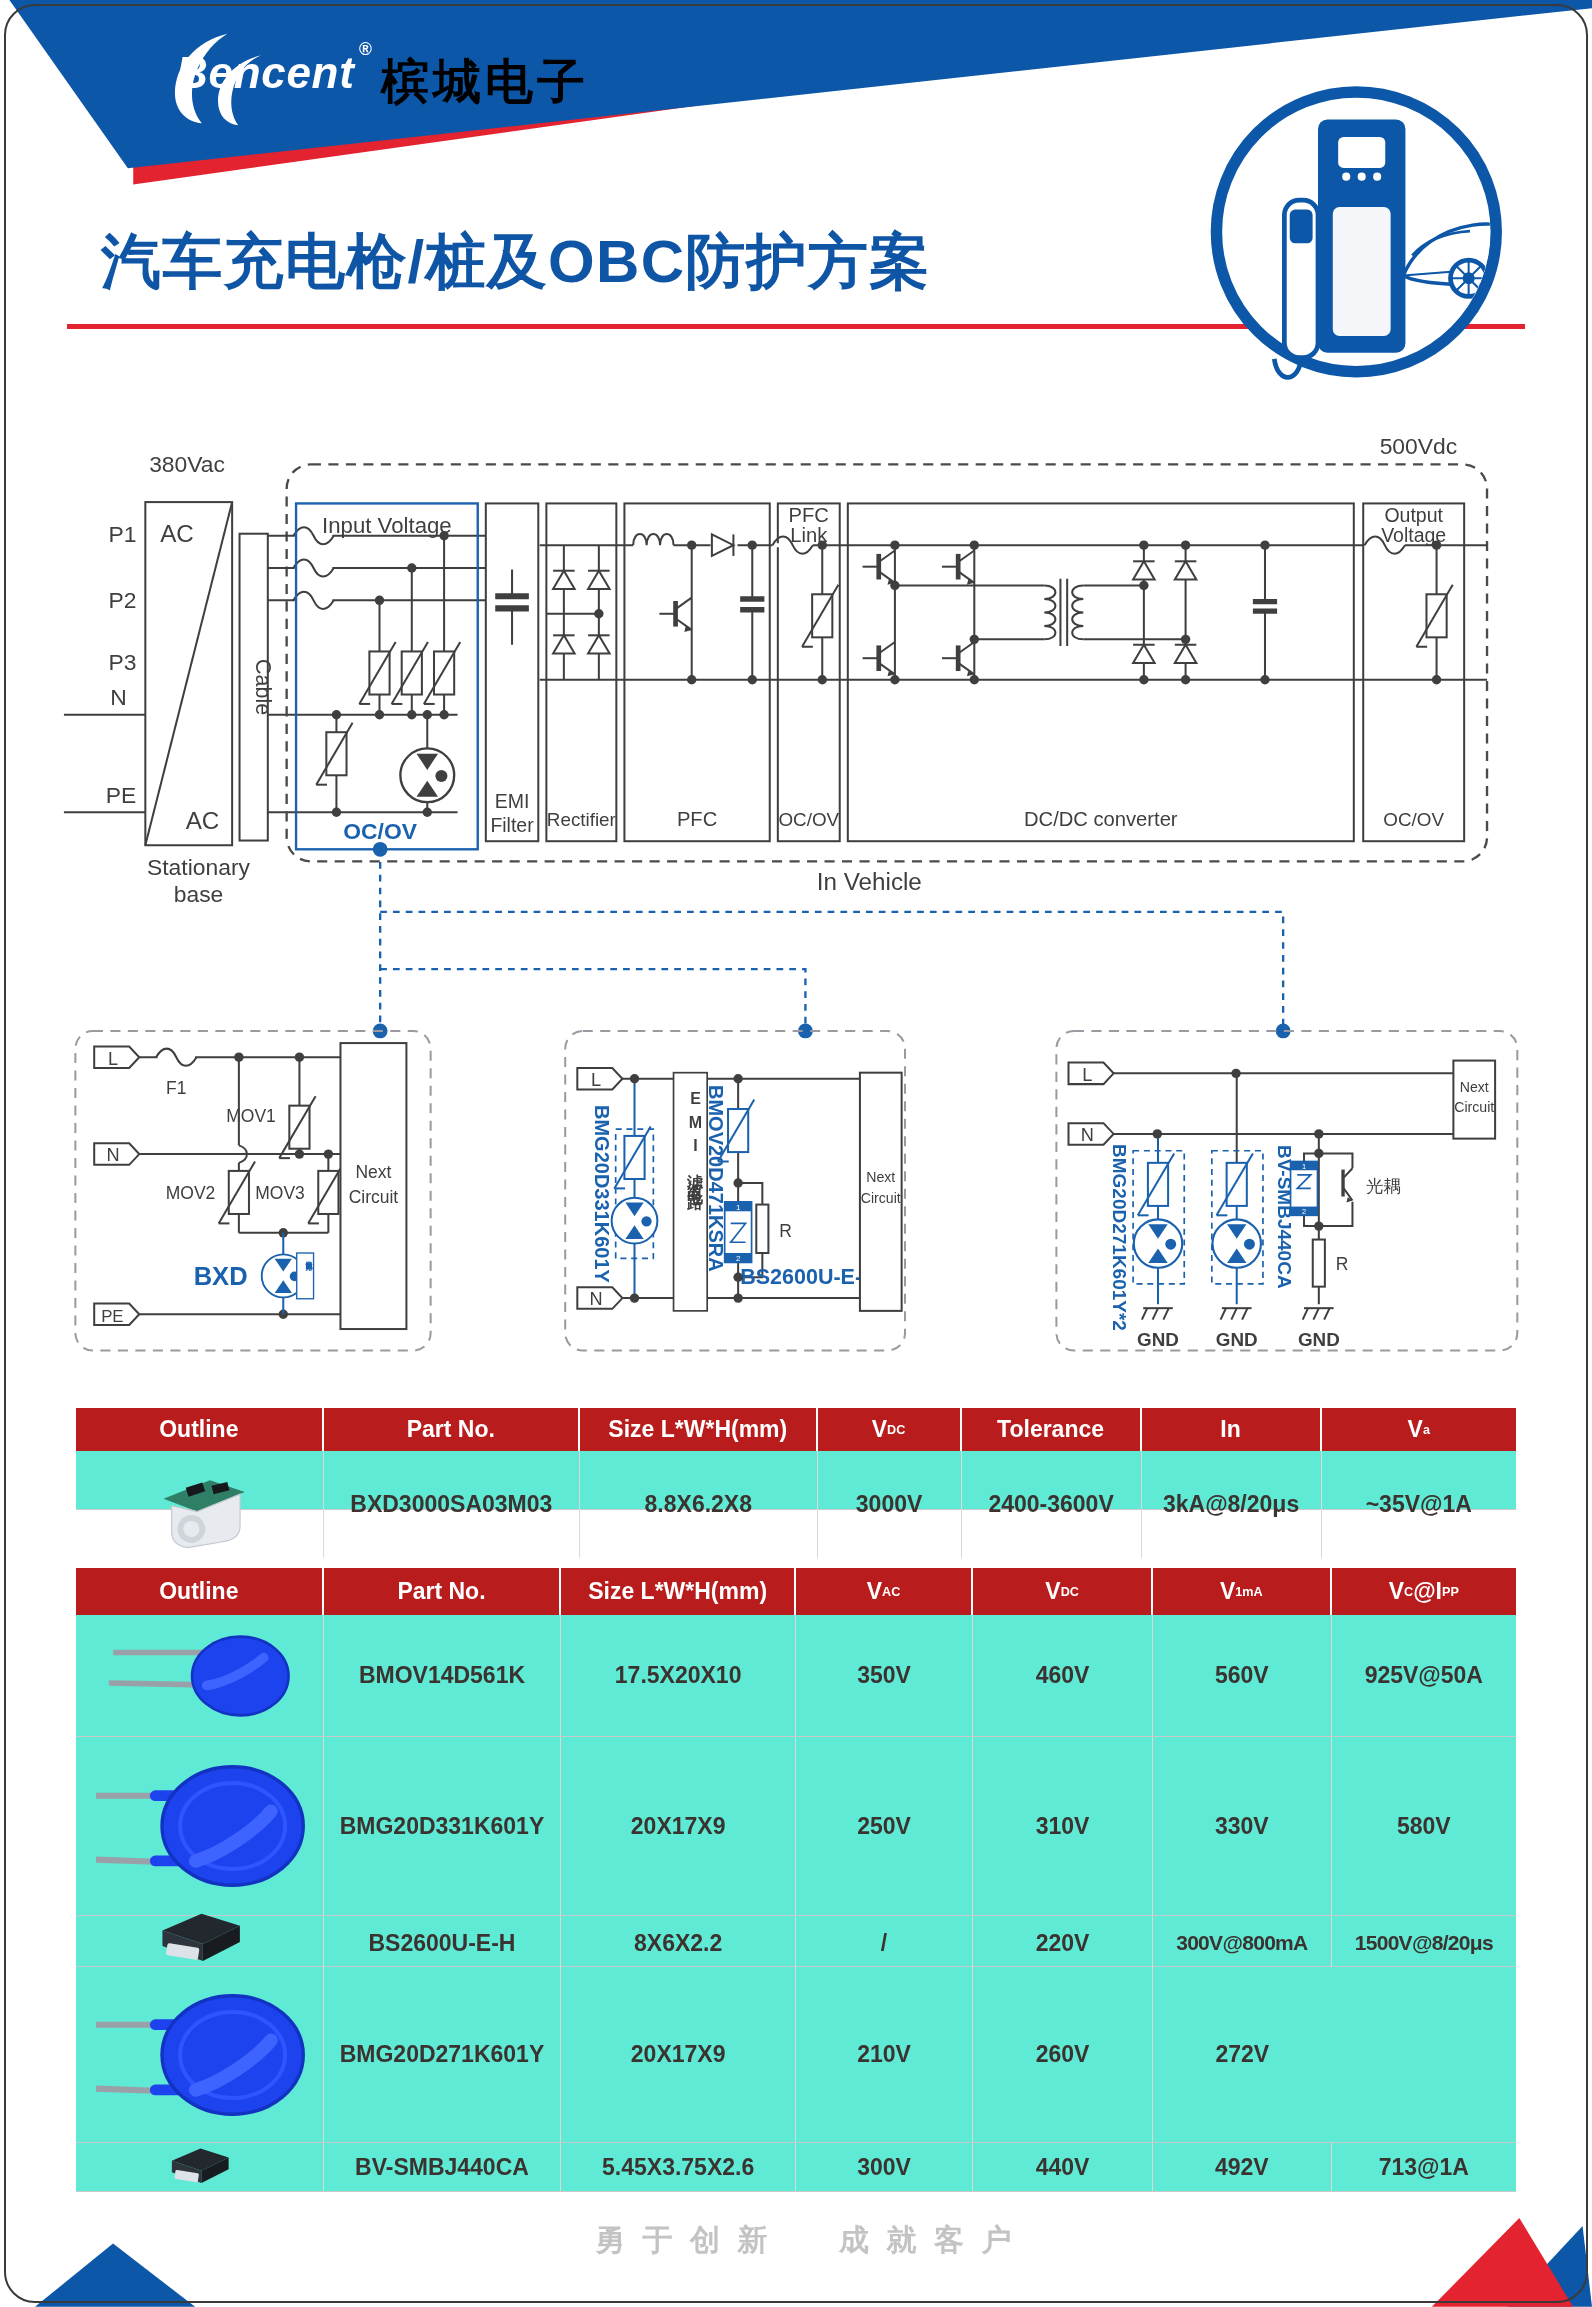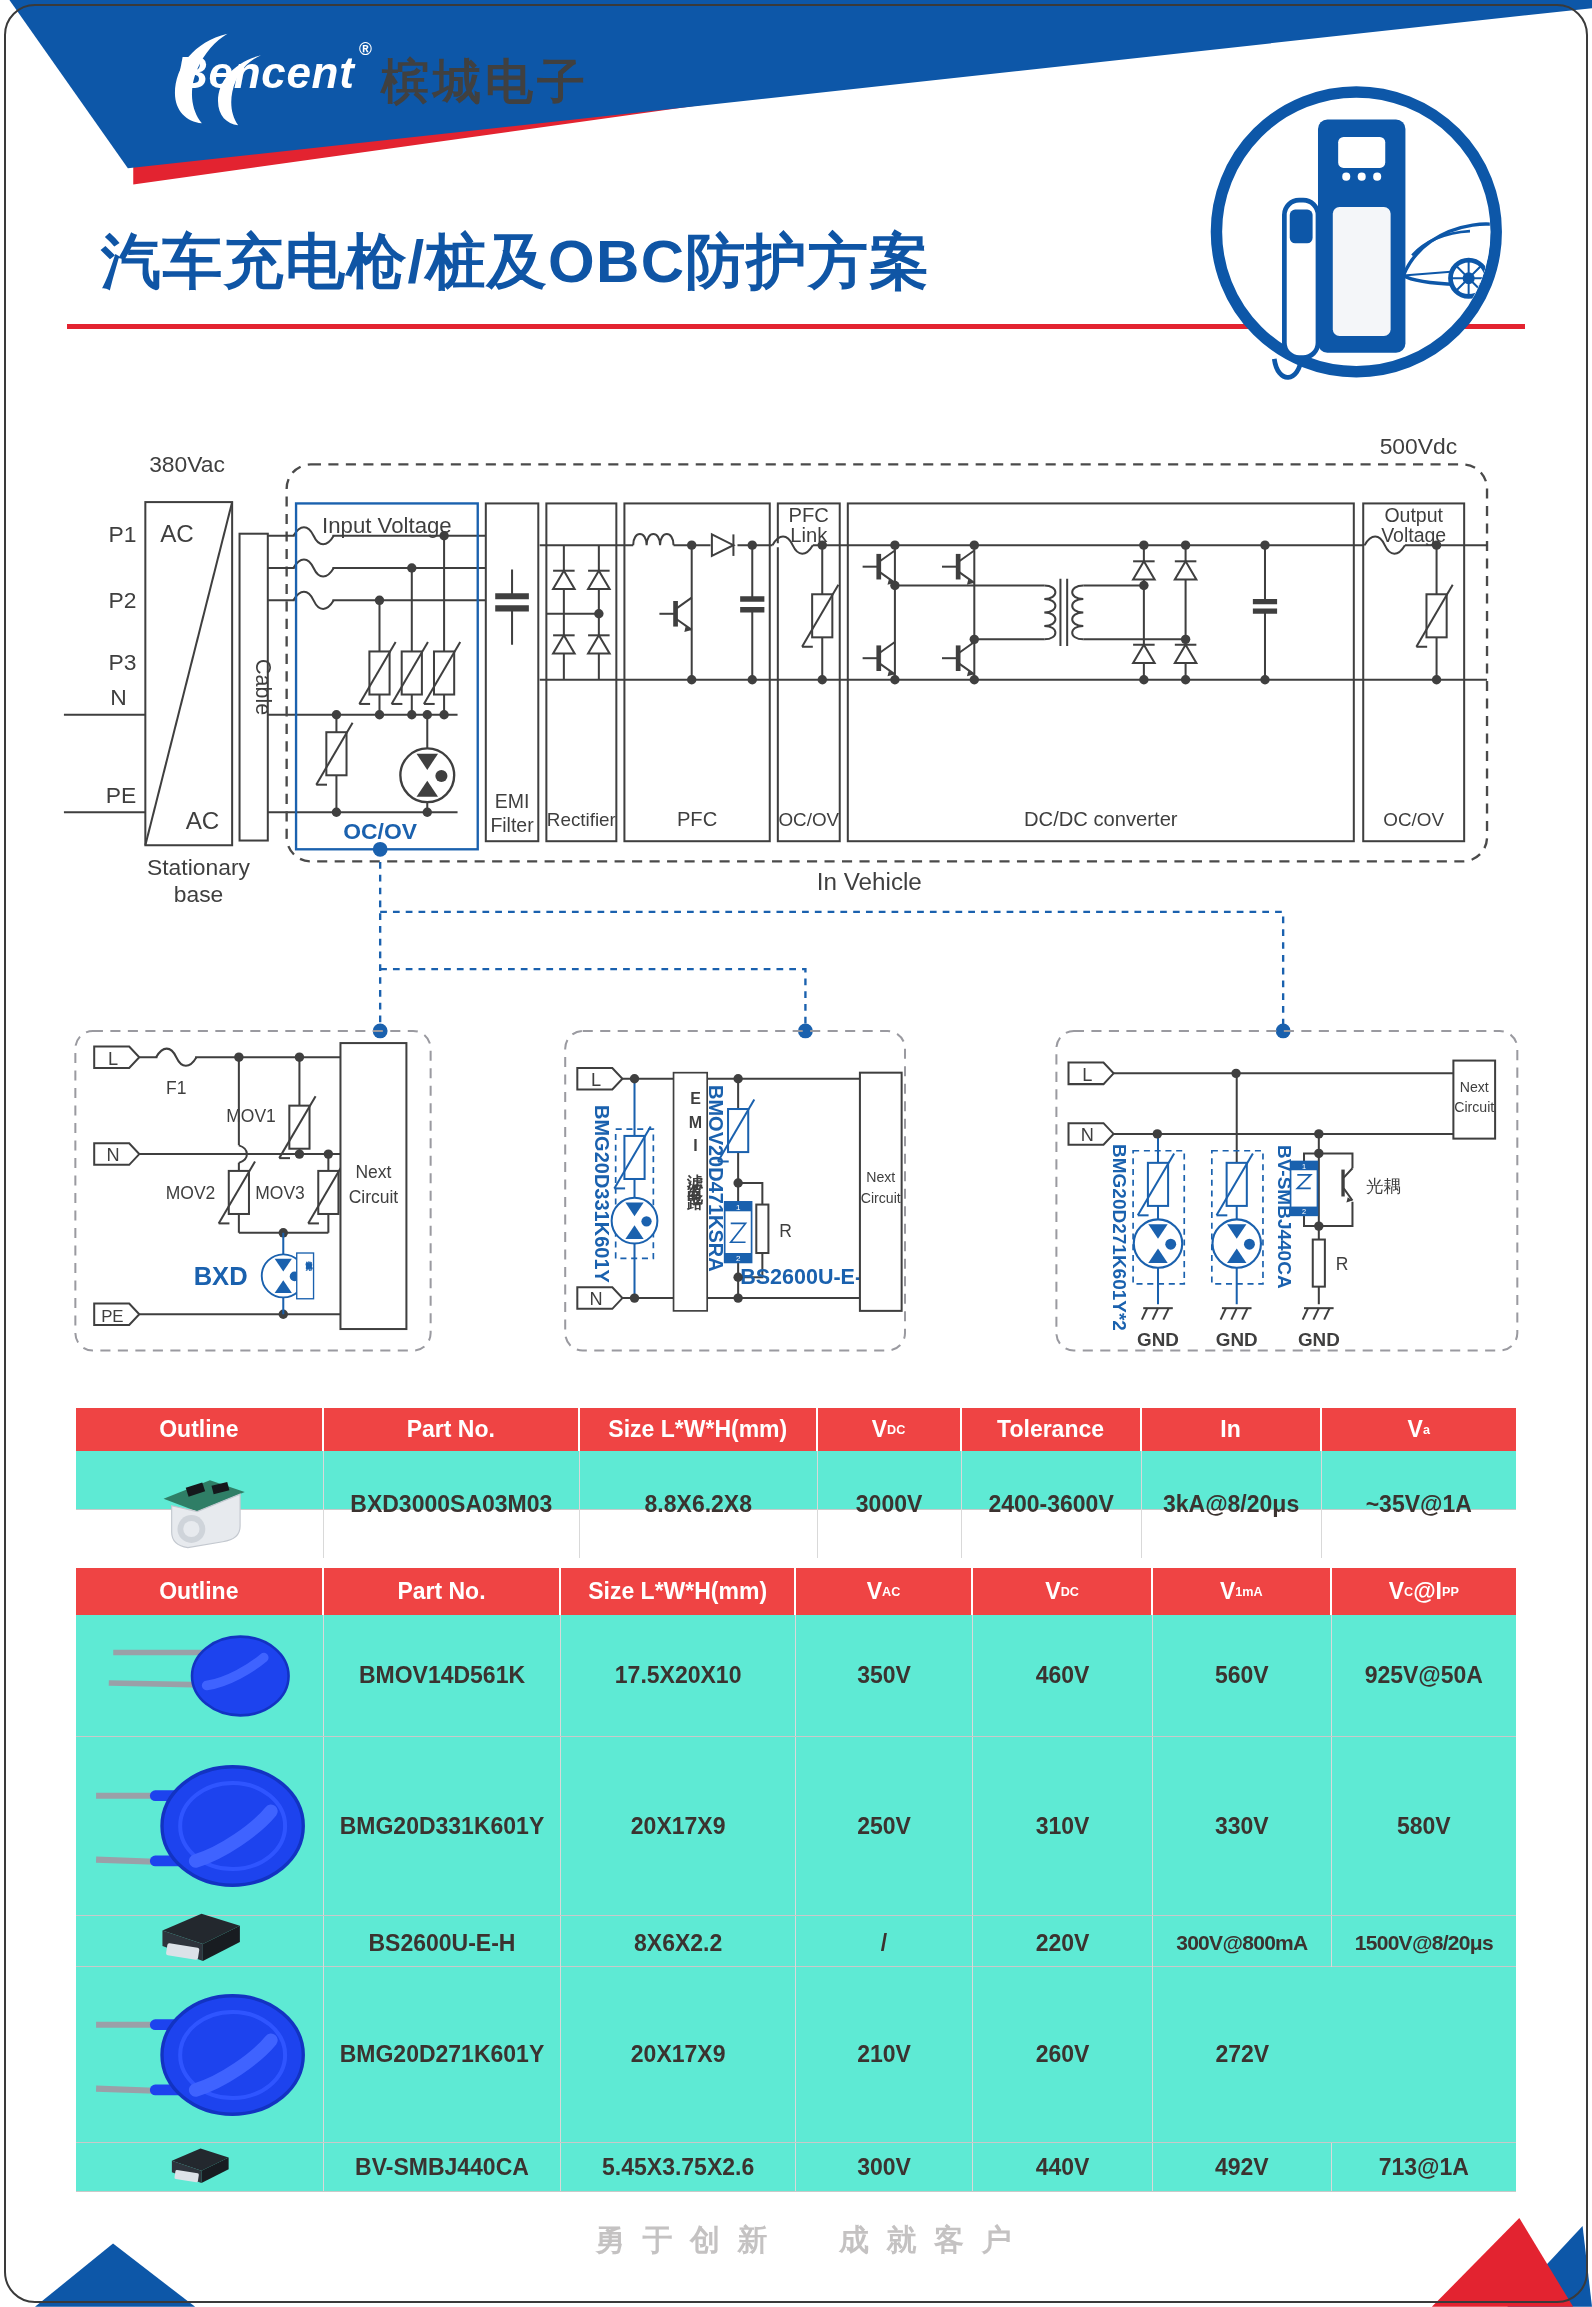--- a/index.html
+++ b/index.html
@@ -4,28 +4,28 @@
 <style>
   html,body{margin:0;padding:0;background:#fff;}
   body{width:1592px;height:2307px;position:relative;font-family:"Liberation Sans","DejaVu Sans",sans-serif;}
   .page{position:absolute;inset:0;width:1592px;height:2307px;background:#fff;overflow:hidden;}
   .page-border{position:absolute;inset:4px;border:2.7px solid #3a3a3a;border-radius:31px;pointer-events:none;z-index:50;}
   .abs{position:absolute;}
   .title{position:absolute;left:101px;top:222px;font-size:60px;font-weight:900;color:#0f55a5;letter-spacing:1.3px;white-space:nowrap;}
   .red-underline{position:absolute;left:67px;top:324px;width:1458px;height:4.7px;background:#e32330;}
   .brand{position:absolute;left:176px;top:48px;color:#fff;font-size:44px;font-weight:bold;font-style:italic;letter-spacing:0.7px;}
   .brand-reg{position:absolute;left:359px;top:39px;color:#fff;font-size:17.5px;font-weight:bold;}
-  .brand-cn{position:absolute;left:381px;top:50px;color:#404040;font-size:48px;font-weight:900;letter-spacing:4px;}
+  .brand-cn{position:absolute;left:381px;top:50px;color:#000000;font-size:48px;font-weight:900;letter-spacing:4px;}
   .vtext{position:absolute;writing-mode:vertical-rl;color:#1a61ae;font-weight:bold;white-space:nowrap;}
   .vtext.upright{text-orientation:upright;color:#1a61ae;}
   .tbl{position:absolute;left:76px;width:1440px;}
   .trow{display:grid;position:relative;}
   .t1cols{grid-template-columns:17.2% 17.8% 16.5% 10% 12.5% 12.5% 13.5%;}
   .t2cols{grid-template-columns:17.2% 16.5% 16.3% 12.3% 12.5% 12.4% 12.8%;}
-  .thead{background:#ef4444;color:#fff;}
+  .thead{background:#b91c1c;color:#fff;}
   .thead .cell{border-right:2px solid #fff;display:flex;align-items:center;justify-content:center;font-weight:bold;font-size:23px;}
   .thead .cell:last-child{border-right:none;}
   .tbody .cell{border-right:1.3px solid #d9d9d9;display:flex;align-items:center;justify-content:center;font-weight:bold;font-size:23px;color:#3b3330;}
   .tbody .cell:last-child{border-right:none;}
   .tbody{border-bottom:1.3px solid #c9c9c9;background:#5eead4;}
   .cell sub{font-size:0.55em;font-weight:bold;}
   .cell.small{font-size:21px;letter-spacing:-0.7px;}
   .outline-cell{overflow:visible;}
   .footer{position:absolute;left:16px;top:2220px;width:1592px;display:flex;justify-content:center;gap:54px;color:#c4c2c2;font-size:30px;letter-spacing:17.5px;font-weight:bold;}
 </style>

